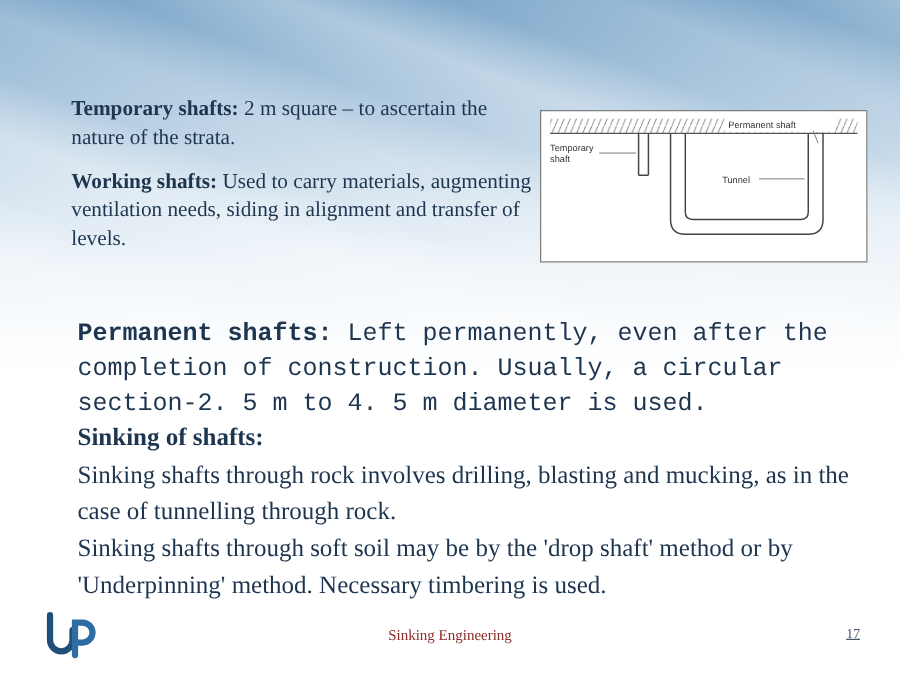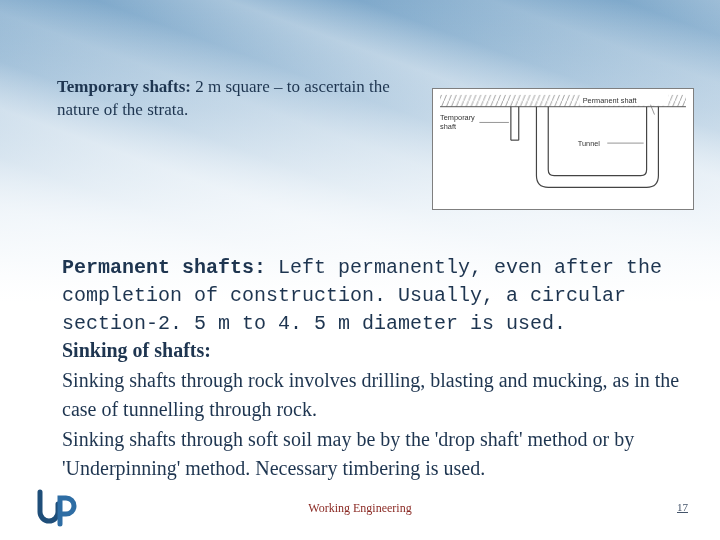--- a/index.html
+++ b/index.html
@@ -44,20 +44,23 @@
 </style>
 </head>
 <body>
 
 <div class="slide">
 
   <div class="tb tb1">
     <span class="lead">Temporary shafts:</span><span> 2 m square – to ascertain the nature of the strata.</span>
   </div>
 
+  <div class="tb tb2">
+    <span class="lead">Working shafts:</span><span> Used to carry materials, augmenting ventilation needs, siding in alignment and transfer of levels.</span>
+  </div>
 
   <div class="diagram">
     <svg viewBox="0 0 262 122">
       <defs>
         <pattern id="hatch" patternUnits="userSpaceOnUse" width="5" height="12">
           <line x1="0" y1="12" x2="5" y2="0" stroke="#8a8a8a" stroke-width="0.8"></line>
         </pattern>
       </defs>
 
       <rect x="6" y="6" width="250" height="12" fill="url(#hatch)"></rect>
@@ -97,16 +100,16 @@
     <p>Sinking shafts through soft soil may be by the 'drop shaft' method or by 'Underpinning' method. Necessary timbering is used.</p>
   </div>
 
   <svg class="logo" viewBox="0 0 48 48">
     <g fill="none" stroke="#1f4e79" stroke-width="5" stroke-linecap="round">
       <path d="M10 8 v20 a9 9 0 0 0 18 0 v-8"></path>
       <path d="M30 40 v-26 h6 a8 8 0 0 1 0 16 h-6" stroke="#2e6da4"></path>
     </g>
   </svg>
 
-  <div class="footer-title">Working Engineering</div>
+  <div class="footer-title">Sinking Engineering</div>
   <div class="page-number">17</div>
 
 </div>
 
 </body></html>

